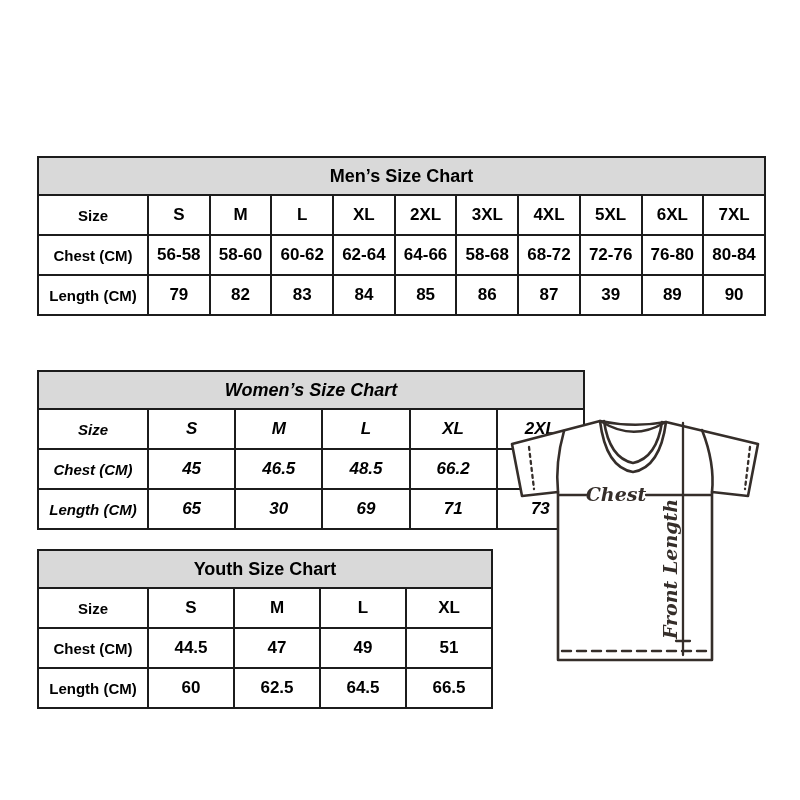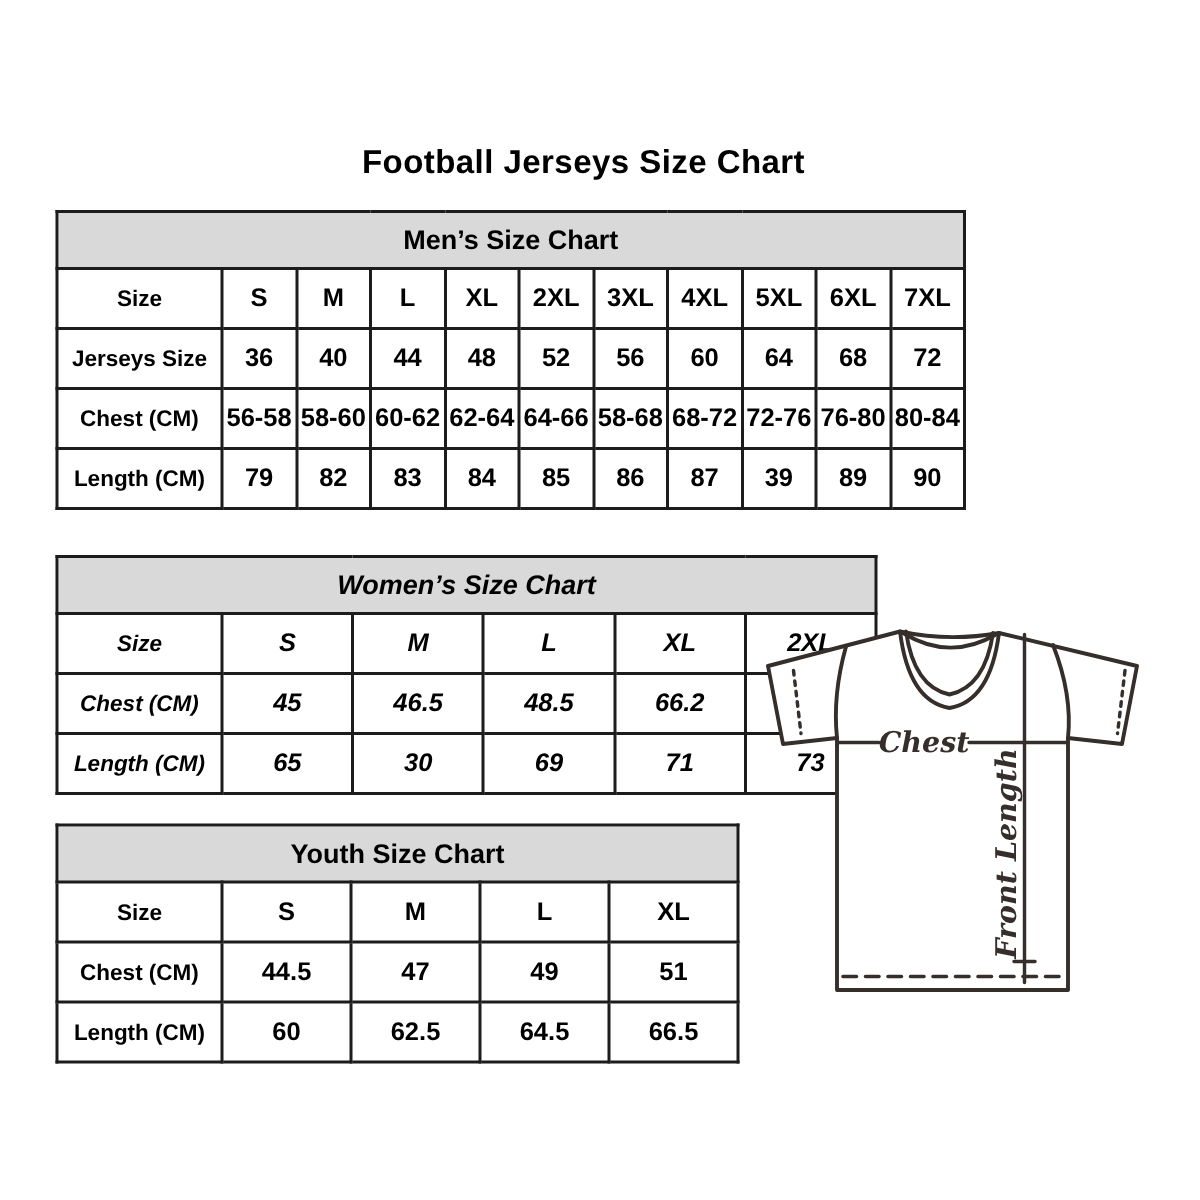--- a/index.html
+++ b/index.html
@@ -21,21 +21,21 @@
     font-weight: bold;
     color: #000000;
     letter-spacing: 0.3px;
   }
   table.size-table {
     position: absolute;
     border-collapse: collapse;
     table-layout: fixed;
     background: #ffffff;
   }
-  #mens-table   { left: 37px; top: 140px; width: 607px; }
+  #mens-table   { left: 37px; top: 156px; width: 729px; }
   #womens-table { left: 37px; top: 370px; width: 548px; font-style: italic; }
   #youth-table  { left: 37px; top: 549px; width: 456px; }
   table.size-table th, table.size-table td {
     border: 2px solid #1c1c1c;
     text-align: center;
     vertical-align: middle;
     color: #000000;
     padding: 0;
     overflow: hidden;
   }
@@ -63,21 +63,20 @@
     font-style: italic;
     font-weight: bold;
     fill: #352e2a;
   }
 </style>
 </head>
 <body>
 
 <div id="canvas">
 
-  <div id="page-title">Football Jerseys Size Chart</div>
 
   <table id="mens-table" class="size-table">
       <colgroup>
         <col style="width: 110px;">
         <col>
         <col>
         <col>
         <col>
         <col>
         <col>
@@ -99,33 +98,20 @@
           <td class="value-cell">L</td>
           <td class="value-cell">XL</td>
           <td class="value-cell">2XL</td>
           <td class="value-cell">3XL</td>
           <td class="value-cell">4XL</td>
           <td class="value-cell">5XL</td>
           <td class="value-cell">6XL</td>
           <td class="value-cell">7XL</td>
         </tr>
         <tr>
-          <th class="row-label">Jerseys Size</th>
-          <td class="value-cell">36</td>
-          <td class="value-cell">40</td>
-          <td class="value-cell">44</td>
-          <td class="value-cell">48</td>
-          <td class="value-cell">52</td>
-          <td class="value-cell">56</td>
-          <td class="value-cell">60</td>
-          <td class="value-cell">64</td>
-          <td class="value-cell">68</td>
-          <td class="value-cell">72</td>
-        </tr>
-        <tr>
           <th class="row-label">Chest (CM)</th>
           <td class="value-cell">56-58</td>
           <td class="value-cell">58-60</td>
           <td class="value-cell">60-62</td>
           <td class="value-cell">62-64</td>
           <td class="value-cell">64-66</td>
           <td class="value-cell">58-68</td>
           <td class="value-cell">68-72</td>
           <td class="value-cell">72-76</td>
           <td class="value-cell">76-80</td>

